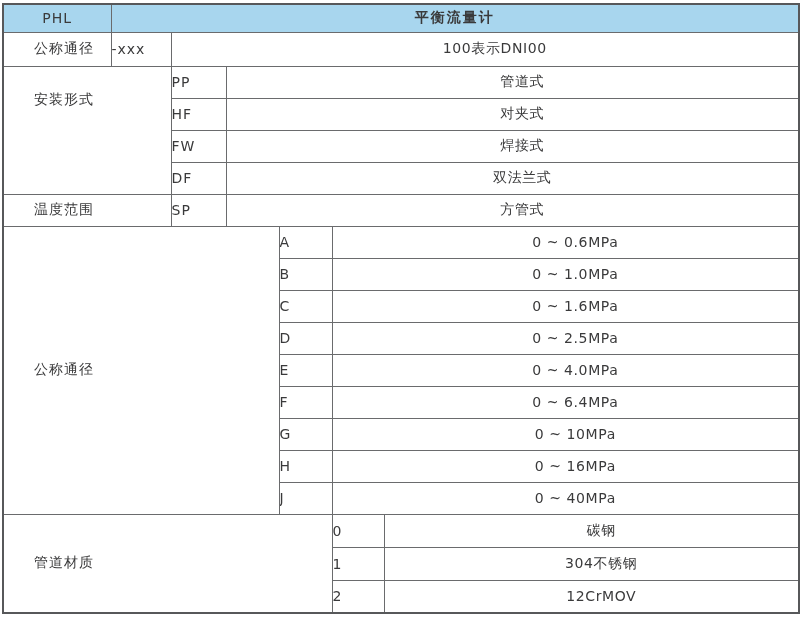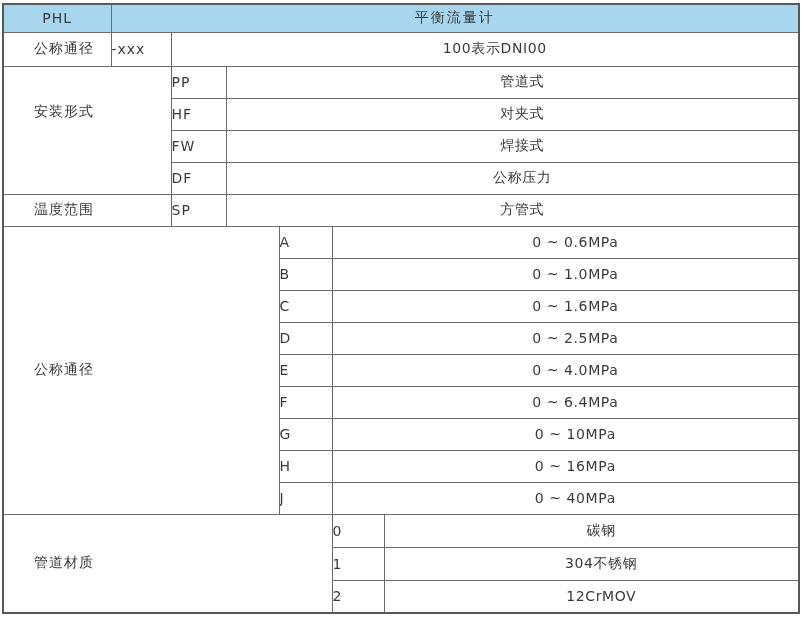--- a/index.html
+++ b/index.html
@@ -29,25 +29,25 @@
     vertical-align:middle;
     letter-spacing:1px;
     overflow:hidden;
     white-space:nowrap;
   }
   tr{height:32px;}
   tr.r-head{height:28px;}
   tr.r-dia{height:34px;margin-top:10px;}
   tr.r-mat{height:33px;}
   .hdr{background:var(--header-bg);text-align:center;}
-  .hdr-title{letter-spacing:2px;font-weight:400;}
+  .hdr-title{letter-spacing:2px;font-weight:700;}
   .c-label{text-align:left;padding-left:30px;}
   .c-code{text-align:left;}
   .c-desc{text-align:center;padding-left:20px;letter-spacing:0.6px;}
-  .v-top{vertical-align:top;padding-top:36px;margin-top:16px;}
+  .v-top{vertical-align:top;padding-top:24px;margin-top:16px;}
 </style>
 </head>
 <body>
 
 <table class="spec">
   <colgroup>
     <col style="width:108px">
       <col style="width:60px">
       <col style="width:55px">
     <col style="width:53px">
@@ -76,21 +76,21 @@
   <tr>
     <td class="c-code">HF</td>
     <td class="c-desc" colspan="4">对夹式</td>
   </tr>
   <tr>
     <td class="c-code">FW</td>
     <td class="c-desc" colspan="4">焊接式</td>
   </tr>
   <tr>
     <td class="c-code">DF</td>
-    <td class="c-desc" colspan="4">公称压力</td>
+    <td class="c-desc" colspan="4">双法兰式</td>
   </tr>
 
   <tr>
     <td class="c-label" colspan="2">温度范围</td>
     <td class="c-code">SP</td>
     <td class="c-desc" colspan="4">方管式</td>
   </tr>
 
   <tr>
     <td class="c-label" colspan="4" rowspan="9">公称通径</td>

